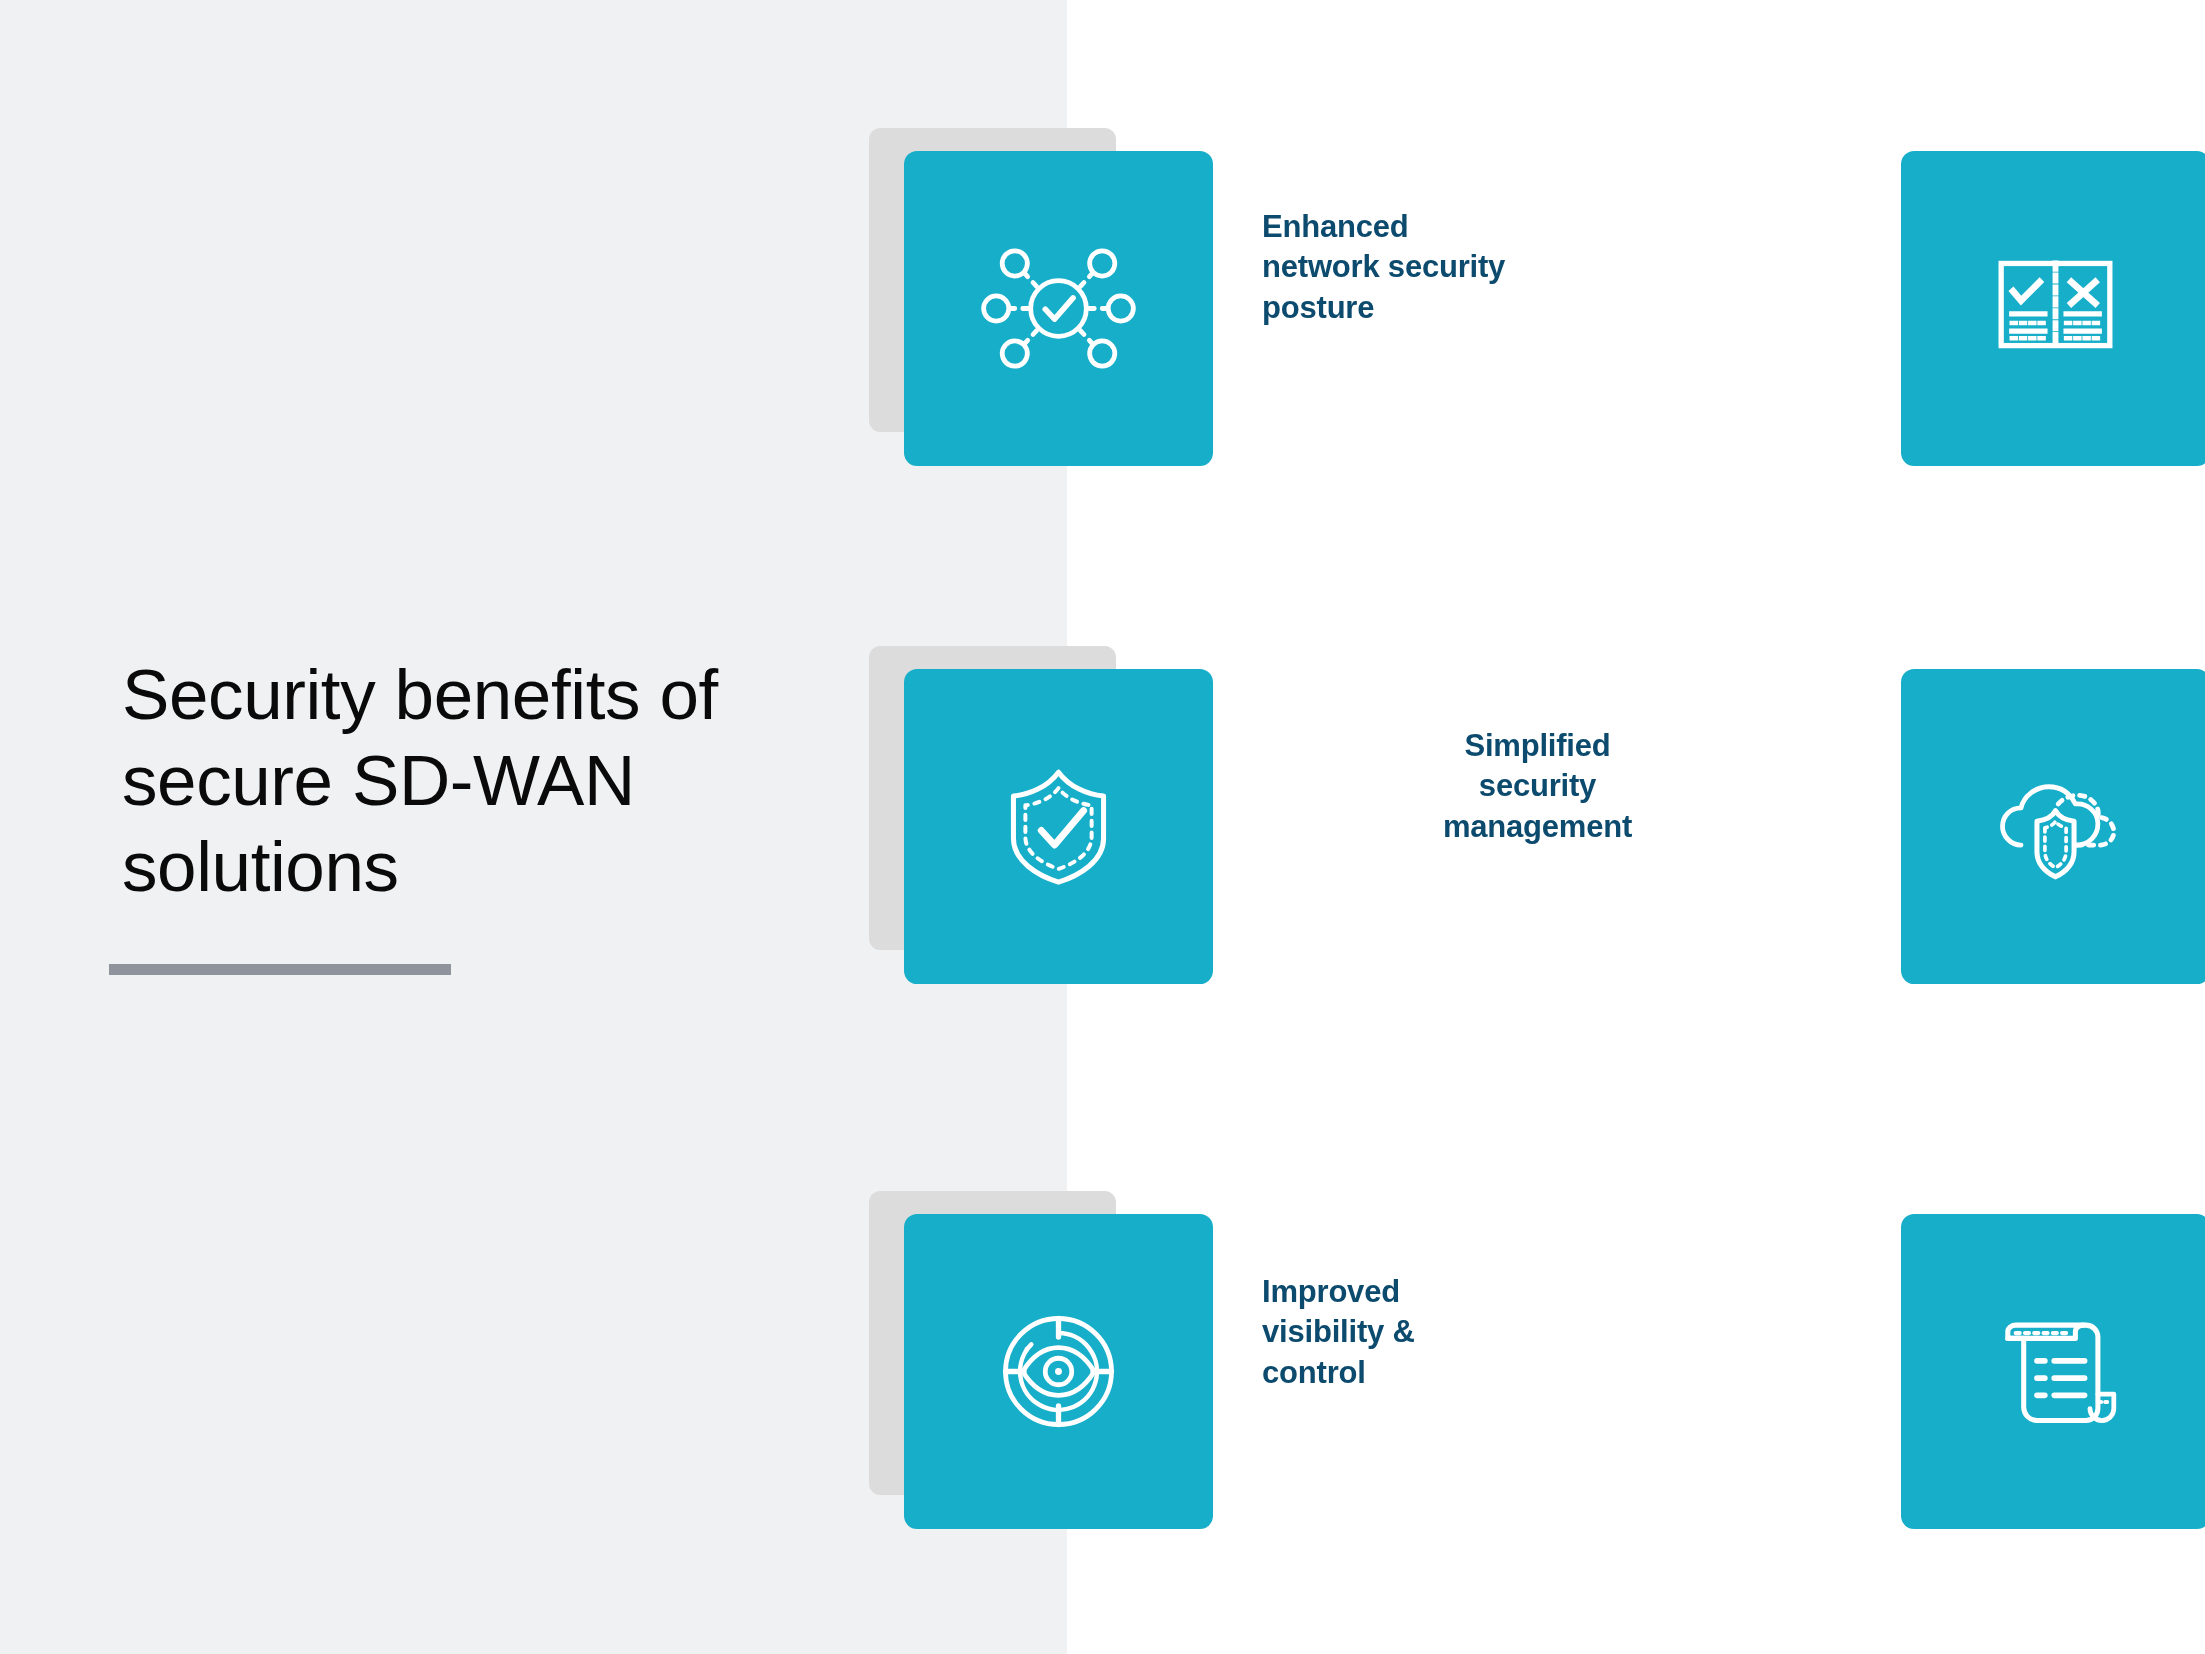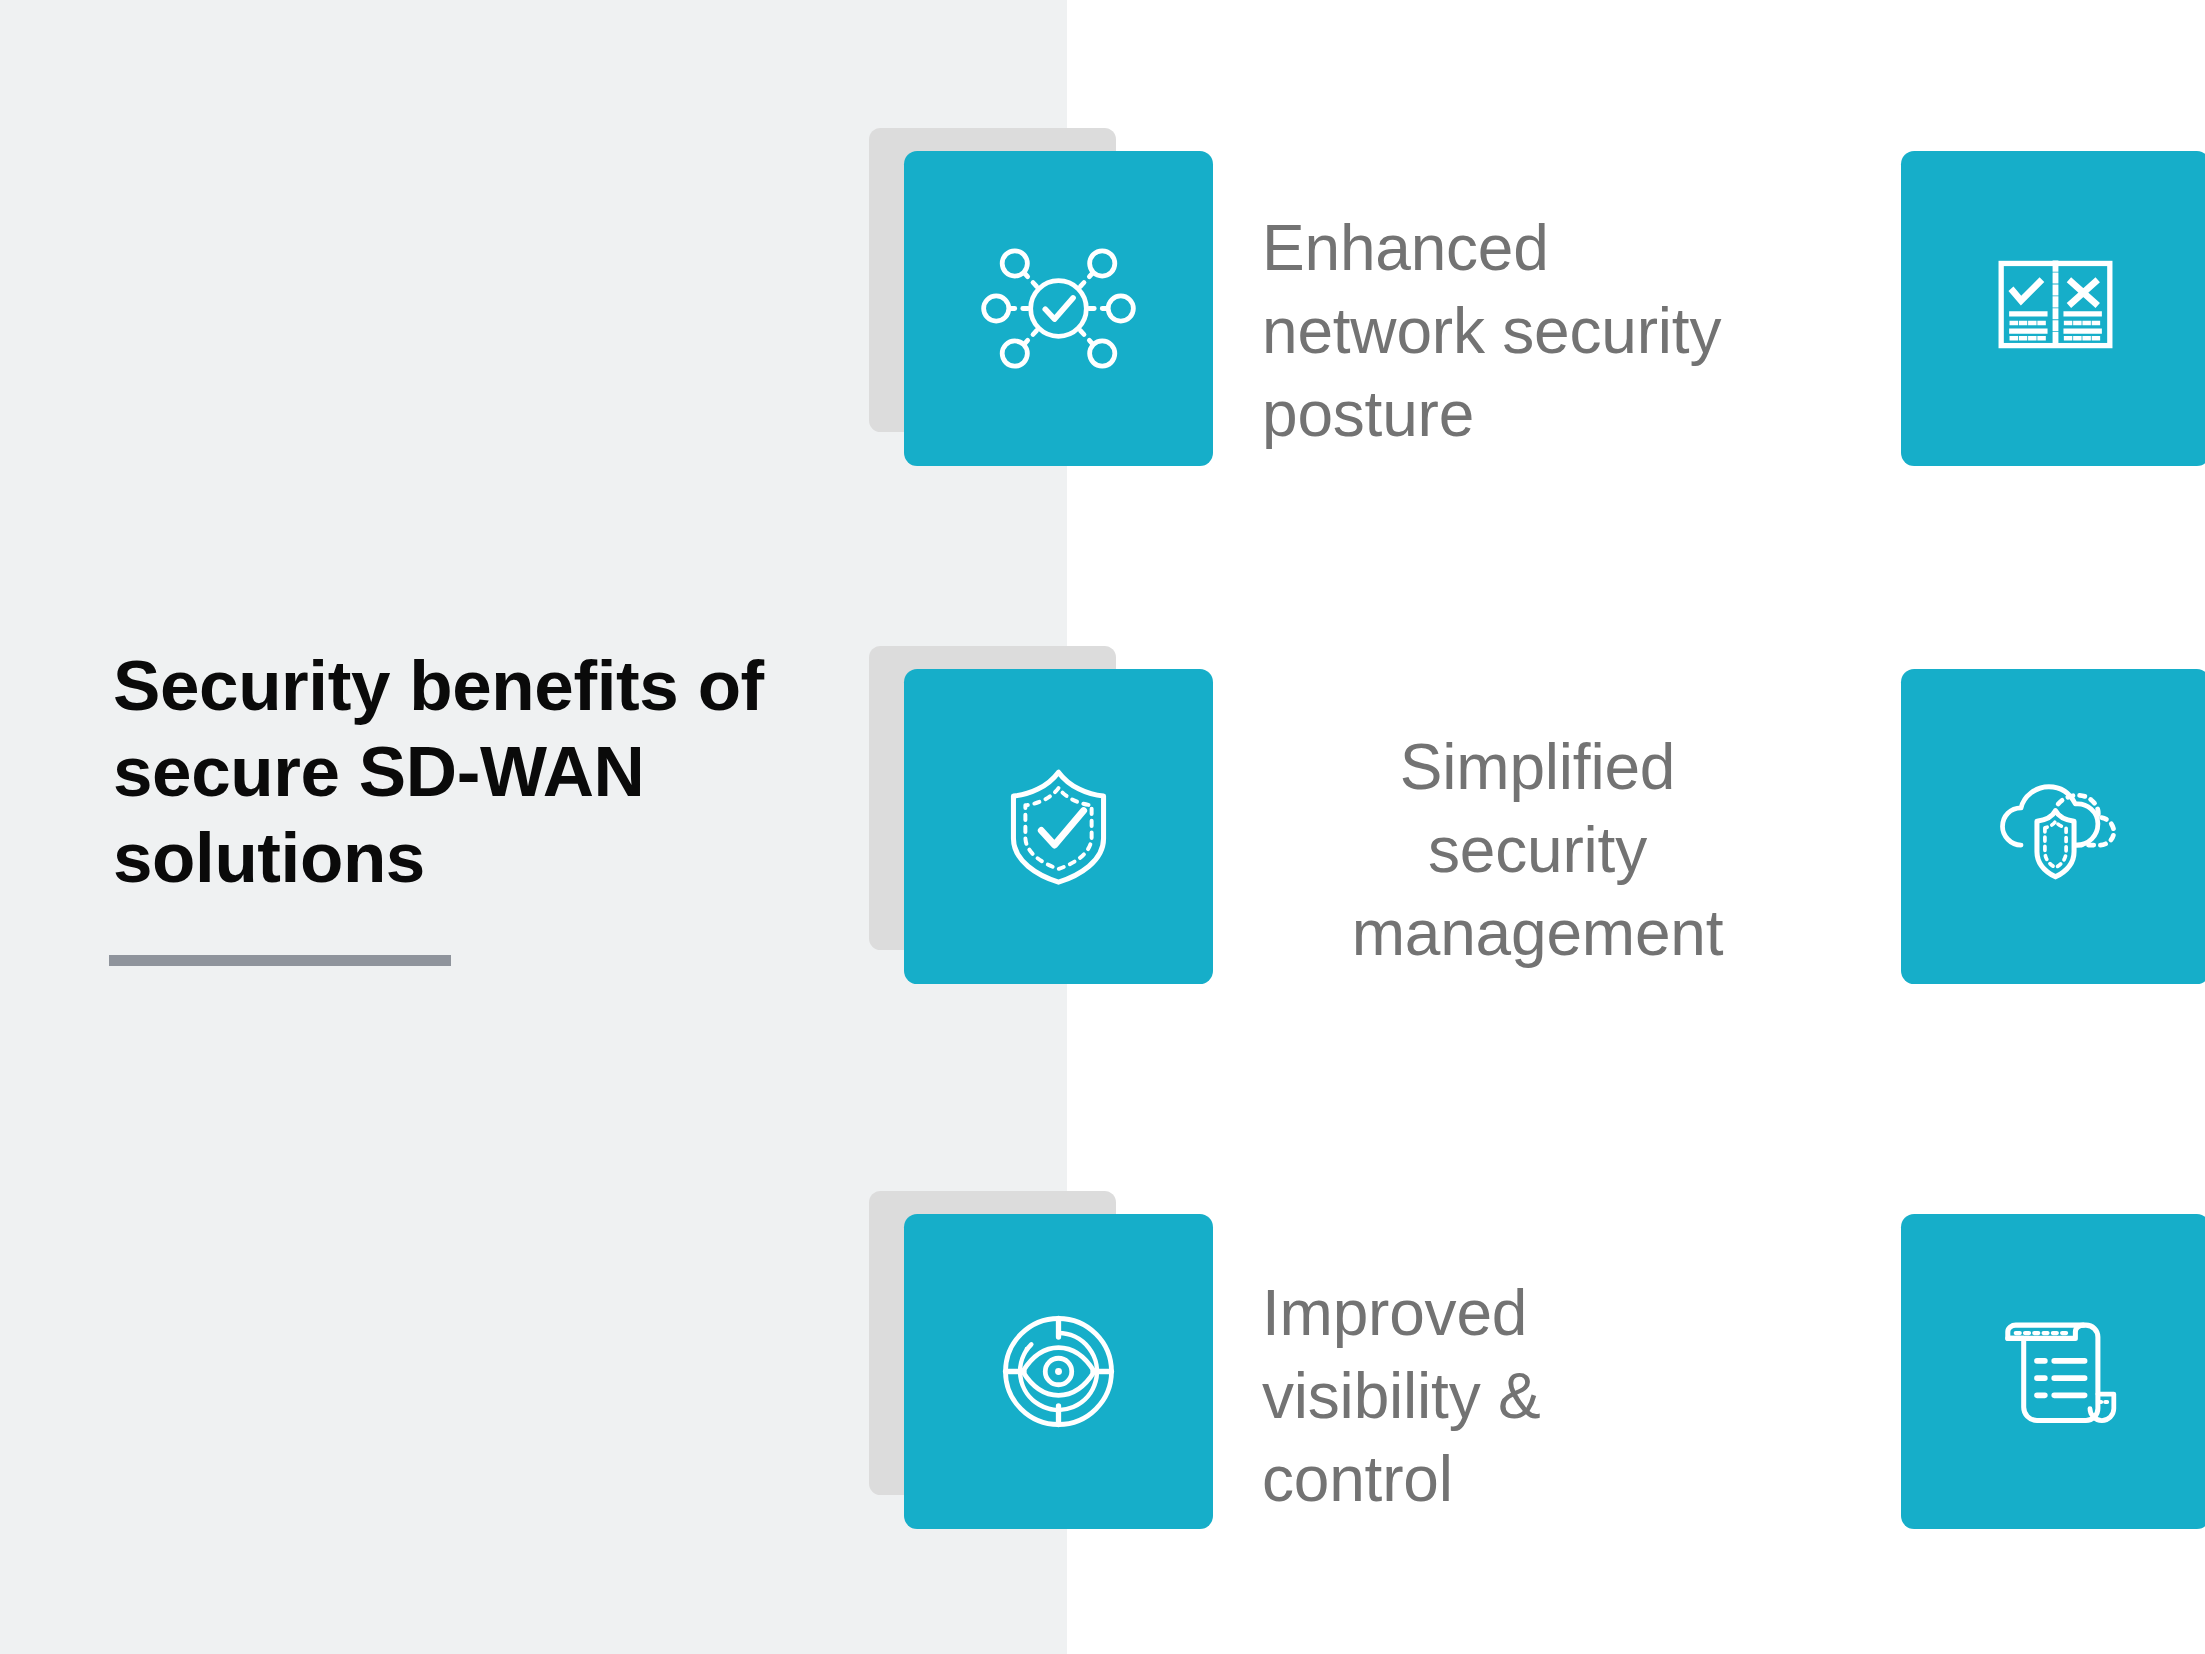--- a/index.html
+++ b/index.html
@@ -12,23 +12,23 @@
 
   
   .grey-panel{
     position:absolute;left:0;top:0;width:1067px;height:1654px;
     background:#eff1f2;
   }
 
   
   .title-block{position:absolute;left:109px;top:639px;width:750px;}
   .title-text{
-    margin:4px;
+    margin:13px;
     font-size:71px;line-height:1.21;
-    font-weight:700;color:#0a0a0a;
+    font-weight:400;color:#0a0a0a;
     letter-spacing:-0.4px;
   }
   .title-rule{
     margin-top:54px;
     width:342px;height:11.5px;background:#8f949c;
   }
 
   
   .grid{position:absolute;left:0;top:0;width:2941px;height:1654px;}
   .item{position:absolute;display:block;}
@@ -44,22 +44,22 @@
     position:absolute;left:35px;top:23px;
     width:309px;height:315px;border-radius:13.2px;
     background:#16aec9;
     display:flex;align-items:center;justify-content:center;
   }
   .tile.no-shadow{left:0;top:0;}
   .tile svg{display:block;width:159px;height:159px;}
 
   .label{
     position:absolute;
-    font-size:64px;line-height:1.30;
-    font-weight:400;color:#737373;
+    font-size:31px;line-height:1.30;
+    font-weight:700;color:#0c4a6e;
     letter-spacing:-0.2px;
     white-space:pre-line;
   }
 </style>
 </head>
 <body>
 
 <div id="stage">
 
   <div class="grey-panel"></div>

